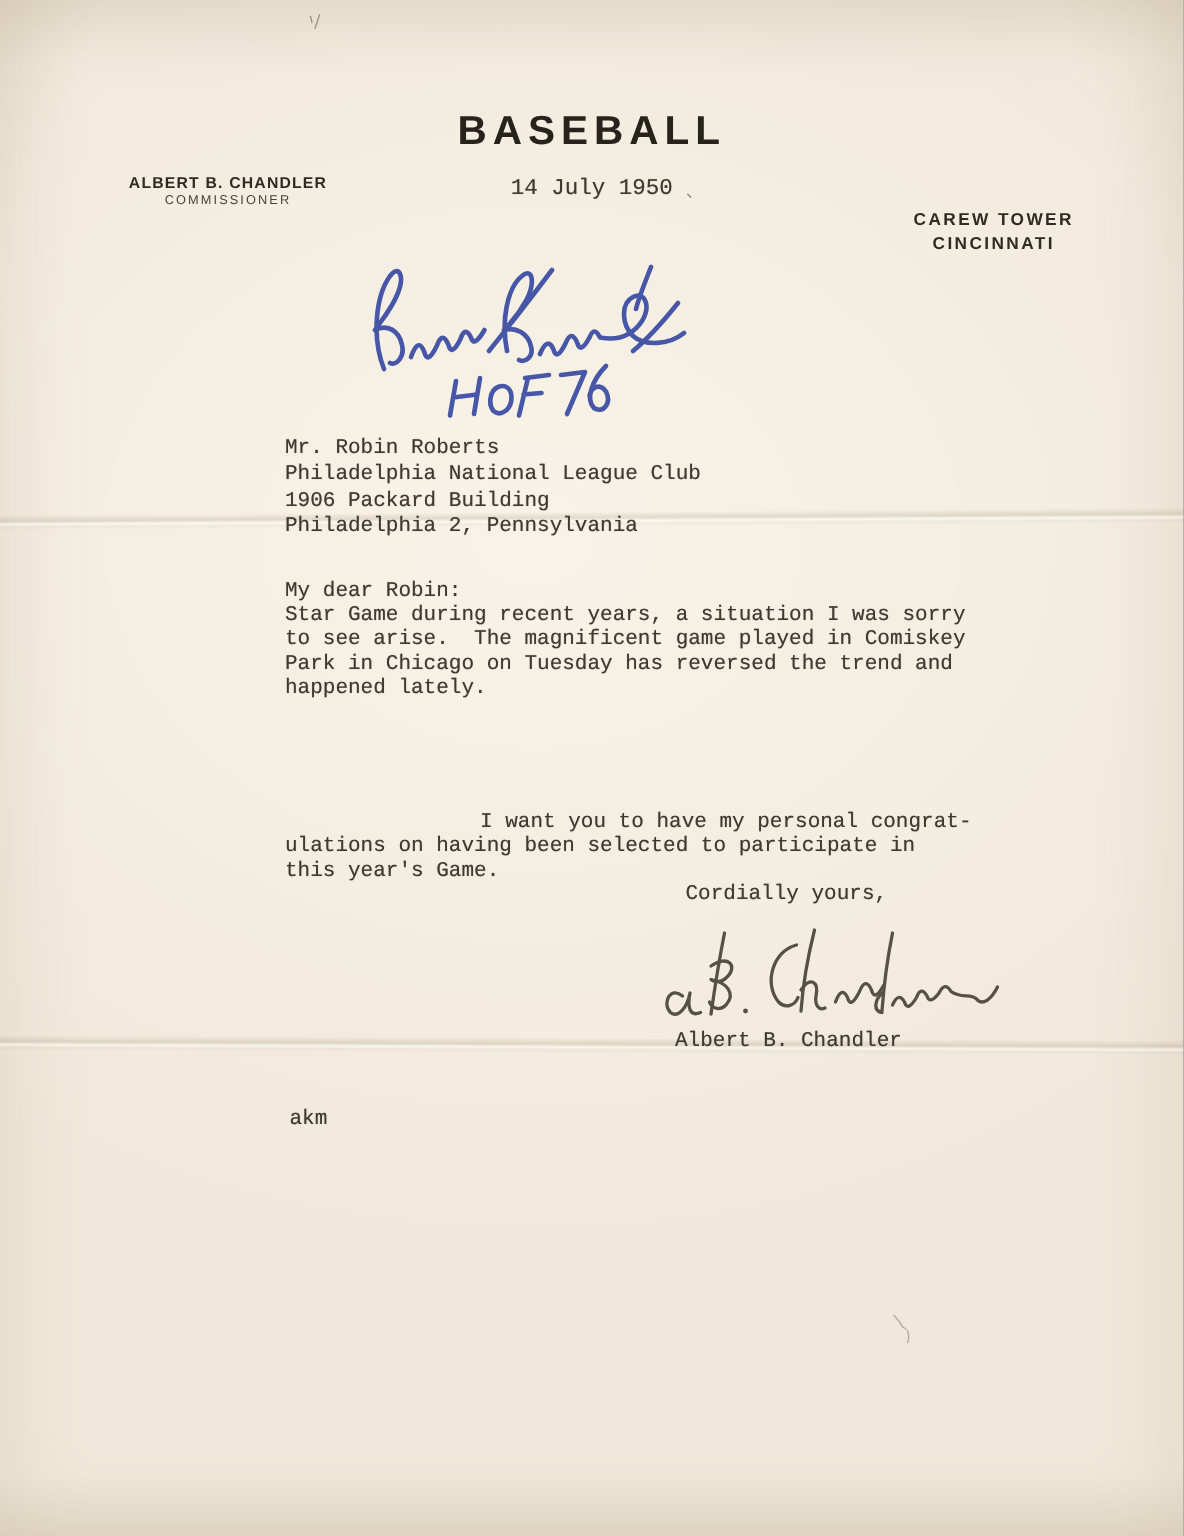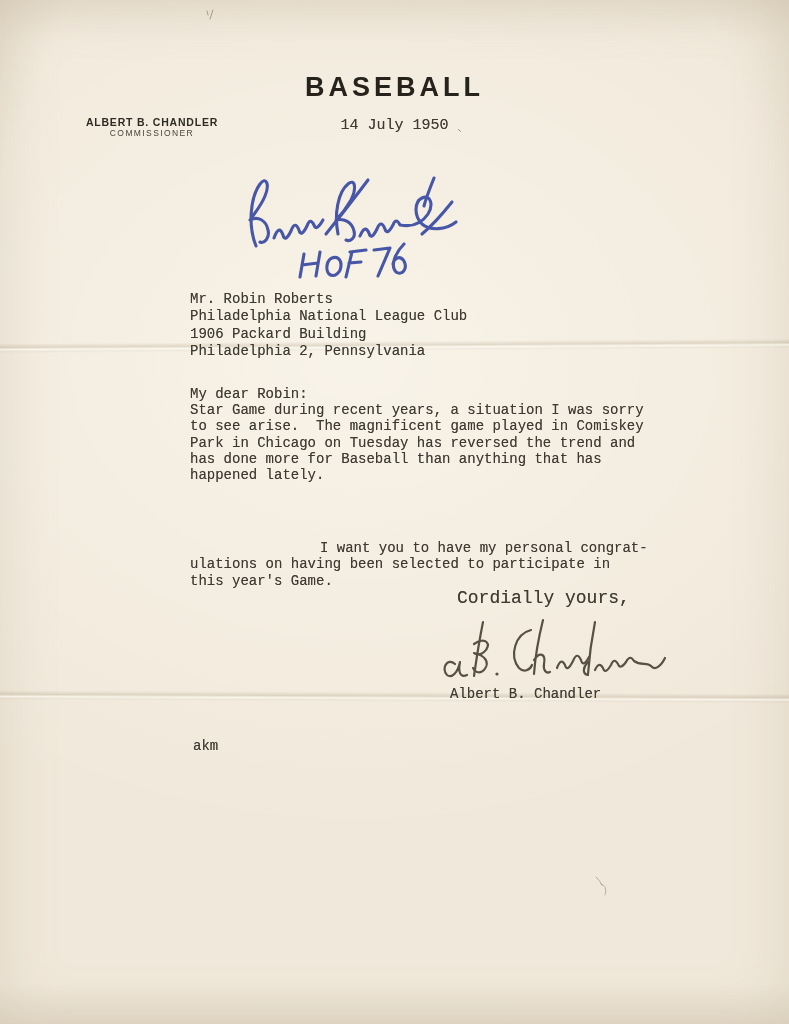--- a/index.html
+++ b/index.html
@@ -52,21 +52,21 @@
     white-space:pre;
     text-shadow:0 0 0.5px rgba(62,58,50,0.55);
   }
   .date{position:absolute;top:117px;left:0;width:100%;text-align:center;font-size:15px;}
   .recipient{position:absolute;top:291px;left:190px;font-size:14px;line-height:17.3px;}
   .salutation{position:absolute;top:386px;left:190px;font-size:14px;}
   .para{position:absolute;left:190px;font-size:14px;line-height:16.3px;}
   .para1{top:402px;}
   .para2{top:540px;}
   .indent{margin-left:130px;}
-  .closing{position:absolute;top:588px;left:457px;font-size:18px;}
+  .closing{position:absolute;top:588px;left:457px;font-size:14px;}
   .typed-name{position:absolute;top:686px;left:450px;font-size:14px;}
   .initials{position:absolute;top:738px;left:193px;font-size:14px;}
 
   .sig-svg{position:absolute;}
   .autograph-svg{left:238px;top:176px;}
   .chandler-svg{left:433px;top:616px;}
 
   
   .mark{position:absolute;pointer-events:none;}
   .mark-topleft{top:9px;left:204px;width:14px;height:12px;}
@@ -97,20 +97,24 @@
 
   <div class="title">BASEBALL</div>
 
   <div class="officials">
     <div class="official">
       <div class="official-name">ALBERT B. CHANDLER</div>
       <div class="official-title">COMMISSIONER</div>
     </div>
   </div>
 
+  <div class="lh-address">
+    <div class="lh-address-line">CAREW TOWER</div>
+    <div class="lh-address-line">CINCINNATI</div>
+  </div>
 
   <div class="date typed">14 July 1950</div>
 
   <svg class="sig-svg autograph-svg" width="245" height="105" viewBox="0 0 245 105">
     <g stroke="#3a4ba3" stroke-width="3.1" fill="none" stroke-linecap="round" stroke-linejoin="round" opacity="0.93">
 
       <path d="M18,70 C10,50 12,22 22,8 C28,0 32,8 27,20 C23,30 16,38 12,44 C20,40 28,44 30,54 C32,62 26,68 22,66"></path>
       <path d="M36,62 q5,-14 9,-3 q2,8 8,-4 q4,-11 8,-1 q2,8 8,-4 q3,-9 7,-1 q2,7 9,-5"></path>
 
       <path d="M130,4 C118,20 104,38 88,58"></path>
@@ -135,21 +139,20 @@
     <div class="typed">1906 Packard Building</div>
     <div class="typed">Philadelphia 2, Pennsylvania</div>
   </div>
 
   <div class="salutation typed">My dear Robin:</div>
 
   <div class="para para1">
     <div class="typed">Star Game during recent years, a situation I was sorry</div>
     <div class="typed">to see arise.  The magnificent game played in Comiskey</div>
     <div class="typed">Park in Chicago on Tuesday has reversed the trend and</div>
-    <div class="typed">has done more for Baseball than anything that has</div>
     <div class="typed">happened lately.</div>
   </div>
 
   <div class="para para2">
     <div class="typed indent">I want you to have my personal congrat-</div>
     <div class="typed">ulations on having been selected to participate in</div>
     <div class="typed">this year's Game.</div>
   </div>
 
   <div class="closing typed">Cordially yours,</div>

